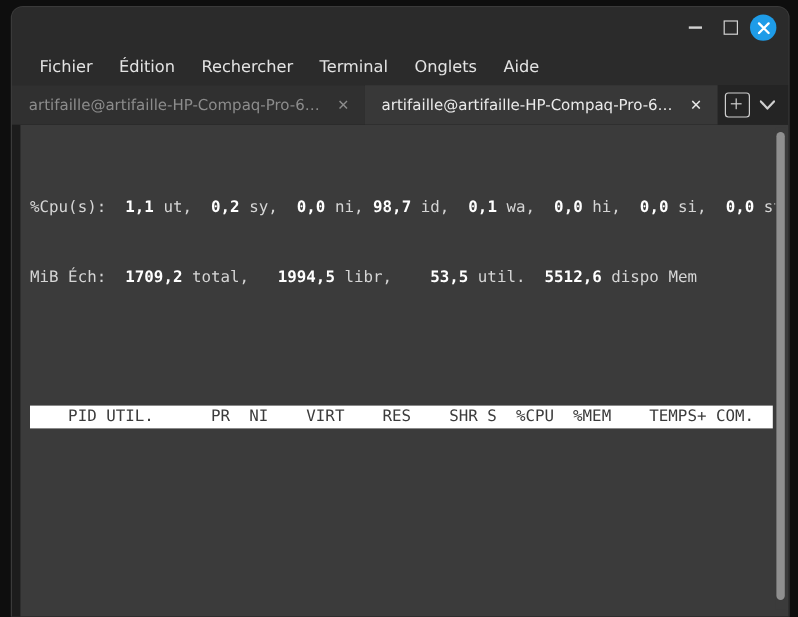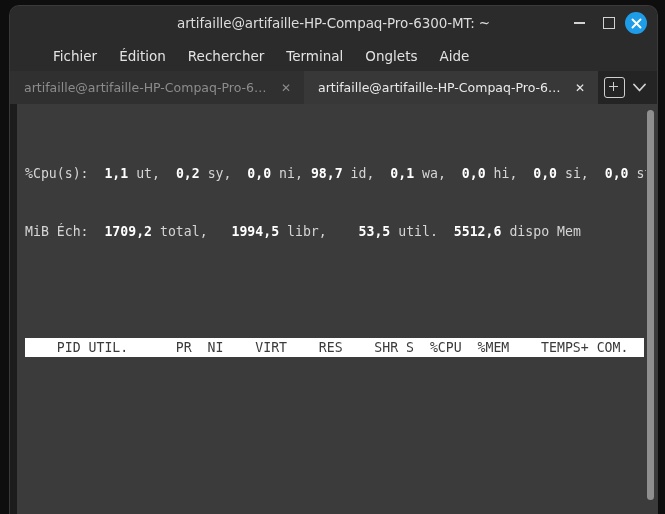--- a/index.html
+++ b/index.html
@@ -88,21 +88,20 @@
   .wc-close svg { display:block; }
 
   
   .menubar {
     height: 31px;
     background: #2b2b2b;
     display: flex;
     align-items: center;
     padding-left: 12px;
     gap: 0px;
-    margin-left: 20px;
   }
   .menu-item {
     color: #e3e3e3;
     font-size: 13.5px;
     padding: 3px 11px;
     border-radius: 3px;
     white-space: nowrap;
     font-family: "DejaVu Sans", sans-serif;
   }
 
@@ -224,21 +223,20 @@
     border-radius: 4px;
   }
 </style>
 </head>
 <body>
 
 <div id="root">
   <div class="window">
 
     <div class="titlebar">
-      <div class="title-text">artifaille@artifaille-HP-Compaq-Pro-6300-MT: ~</div>
       <div class="win-controls">
         <div class="wc">
           <span class="bar-min"></span>
         </div>
         <div class="wc">
           <span class="sq-max"></span>
         </div>
         <div class="wc wc-close">
           <svg width="11" height="11" viewBox="0 0 11 11">
             <path d="M1.5 1.5 L9.5 9.5 M9.5 1.5 L1.5 9.5" stroke="#ffffff" stroke-width="1.9" stroke-linecap="round"></path>

